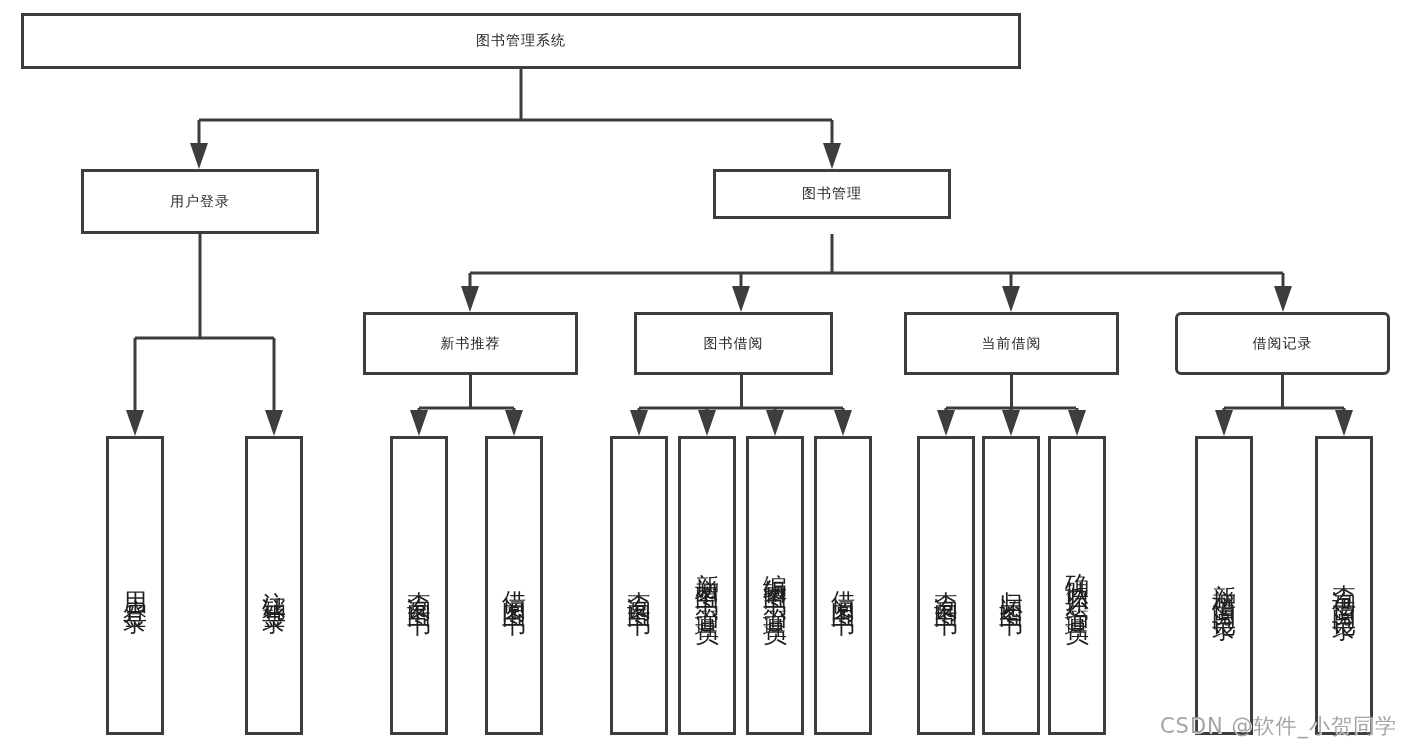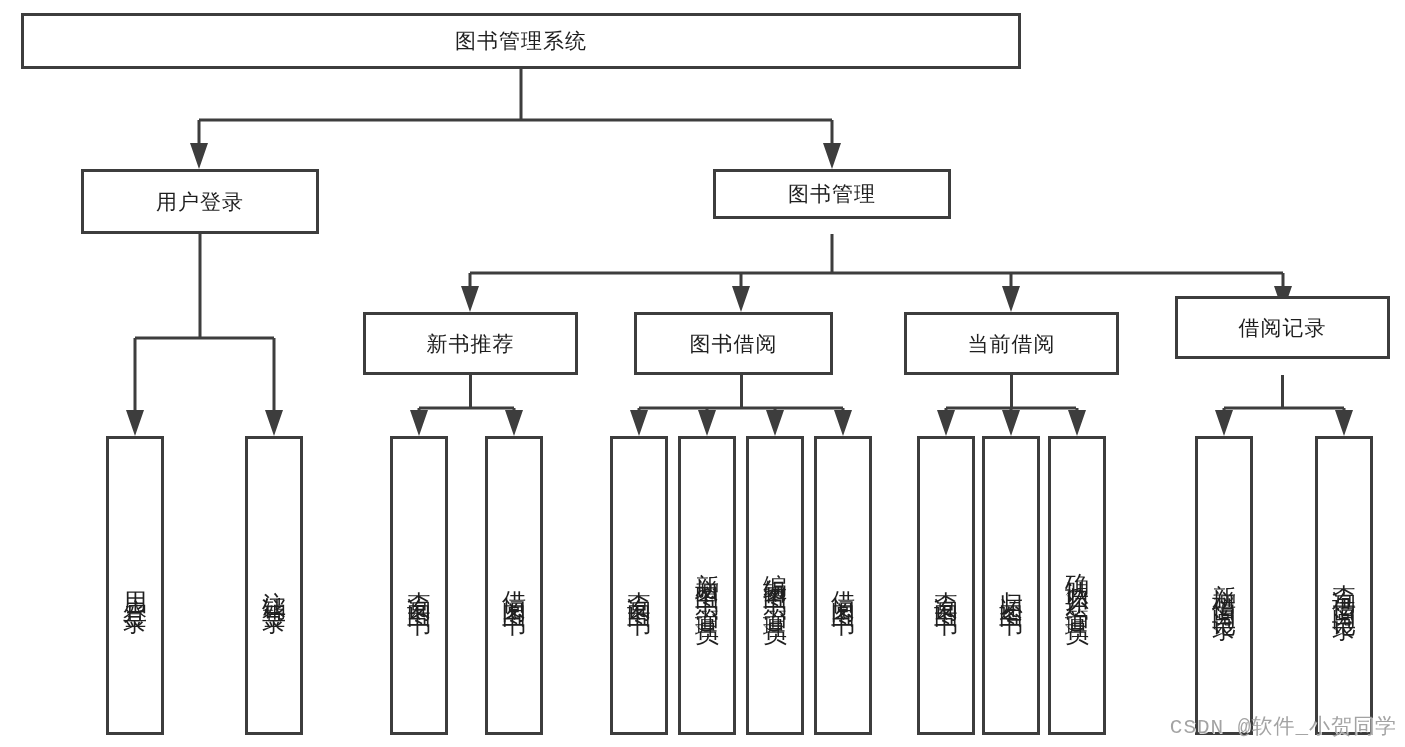--- a/index.html
+++ b/index.html
@@ -22,21 +22,21 @@
   }
 
   .box {
     position: absolute;
     background: #ffffff;
     border: 3px solid #3d3d3d;
     display: flex;
     align-items: center;
     justify-content: center;
     color: #1f1f1f;
-    font-size: 21px;
+    font-size: 14px;
     letter-spacing: 1px;
     z-index: 2;
     text-align: center;
   }
 
   .vbox {
     writing-mode: vertical-rl;
     text-orientation: mixed;
     font-size: 24px;
     letter-spacing: 7px;
@@ -47,21 +47,20 @@
   .watermark {
     position: absolute;
     right: 8px;
     top: 712px;
     z-index: 3;
     font-size: 21px;
     color: rgba(158, 158, 158, 0.95);
     text-shadow: 1px 1px 0 rgba(255,255,255,0.8);
     letter-spacing: 1px;
     white-space: nowrap;
-    font-family: Liberation Mono, monospace;
   }
 </style>
 </head>
 <body>
 
 <div class="canvas">
 
   <svg class="connectors" viewBox="0 0 1405 747" xmlns="http://www.w3.org/2000/svg">
     <g stroke="#3d3d3d" stroke-width="3" fill="none">
 
@@ -92,21 +91,21 @@
   </svg>
 
   <div class="box" style="left:21px; top:13px; width:1000px; height:56px;">图书管理系统</div>
 
   <div class="box" style="left:81px; top:169px; width:238px; height:65px;">用户登录</div>
   <div class="box" style="left:713px; top:169px; width:238px; height:50px;">图书管理</div>
 
   <div class="box" style="left:363px; top:312px; width:215px; height:63px;">新书推荐</div>
   <div class="box" style="left:634px; top:312px; width:199px; height:63px;">图书借阅</div>
   <div class="box" style="left:904px; top:312px; width:215px; height:63px;">当前借阅</div>
-  <div class="box" style="left:1175px; top:296px; width:215px; height:63px;">借阅记录</div>
+  <div class="box" style="left:1175px; top:312px; width:215px; height:63px;border-radius:6px;">借阅记录</div>
 
   <div class="box vbox" style="left:106px; top:436px; width:58px; height:299px;">用户登录</div>
   <div class="box vbox" style="left:245px; top:436px; width:58px; height:299px;">注销登录</div>
 
   <div class="box vbox" style="left:390px; top:436px; width:58px; height:299px;">查询图书</div>
   <div class="box vbox" style="left:485px; top:436px; width:58px; height:299px;">借阅图书</div>
 
   <div class="box vbox" style="left:610px; top:436px; width:58px; height:299px;">查询图书</div>
   <div class="box vbox" style="left:678px; top:436px; width:58px; height:299px;">新增图书（管理员）</div>
   <div class="box vbox" style="left:746px; top:436px; width:58px; height:299px;">编辑图书（管理员）</div>

